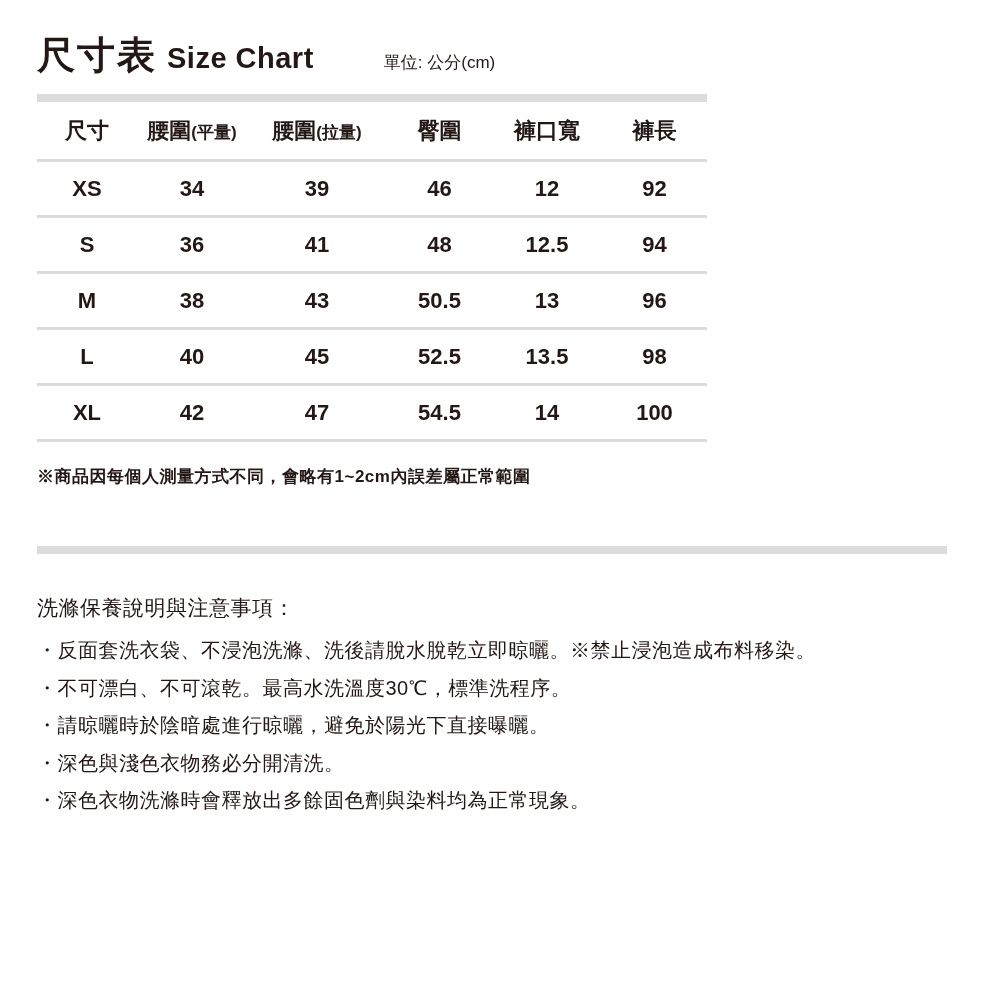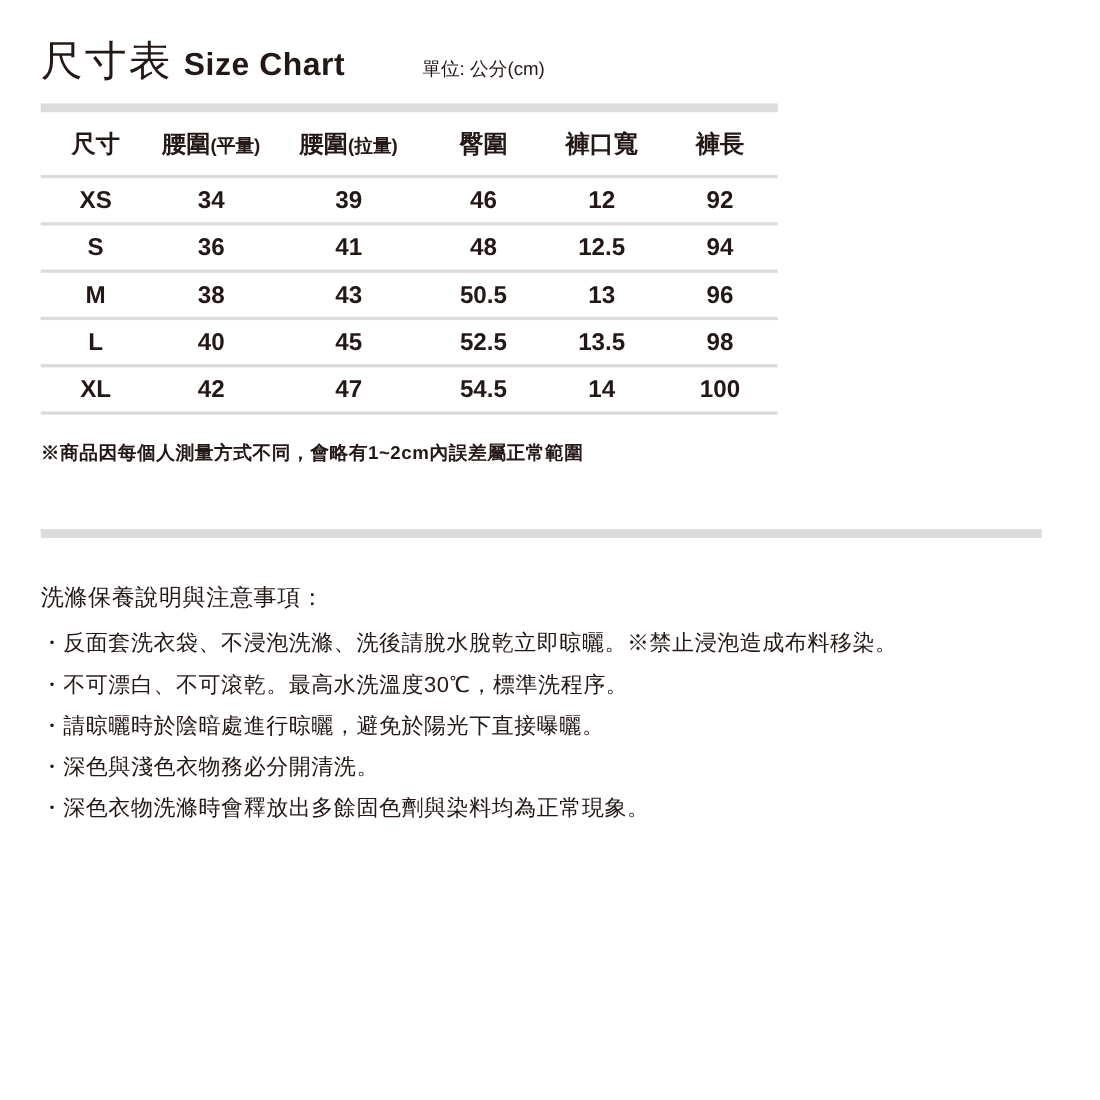--- a/index.html
+++ b/index.html
@@ -12,21 +12,21 @@
   .page {
     width: 1000px;
     min-height: 1000px;
     padding: 30px 30px 40px 37px;
   }
 
   
   .section-title { display: flex; align-items: baseline; }
   .title-zh {
     font-size: 38px;
-    font-weight: normal;
+    font-weight: bold;
     letter-spacing: 2px;
   }
   .title-en {
     font-size: 29px;
     font-weight: bold;
     margin-left: 10px;
     letter-spacing: 0.5px;
   }
   .unit-label {
     font-size: 17px;
@@ -48,21 +48,21 @@
   .row-rule {
     height: 3px;
     background: #dcdcdc;
   }
   .trow {
     display: grid;
     grid-template-columns: 100px 110px 140px 105px 110px 105px;
     align-items: center;
   }
   .trow.thead { height: 57px; }
-  .trow.tbody { height: 40px; }
+  .trow.tbody { height: 53px; }
   .tcell {
     text-align: center;
     font-weight: bold;
     font-size: 22px;
     white-space: nowrap;
   }
   .tcell .sub { font-size: 17px; }
 
   .size-note {
     margin-top: 23px;

